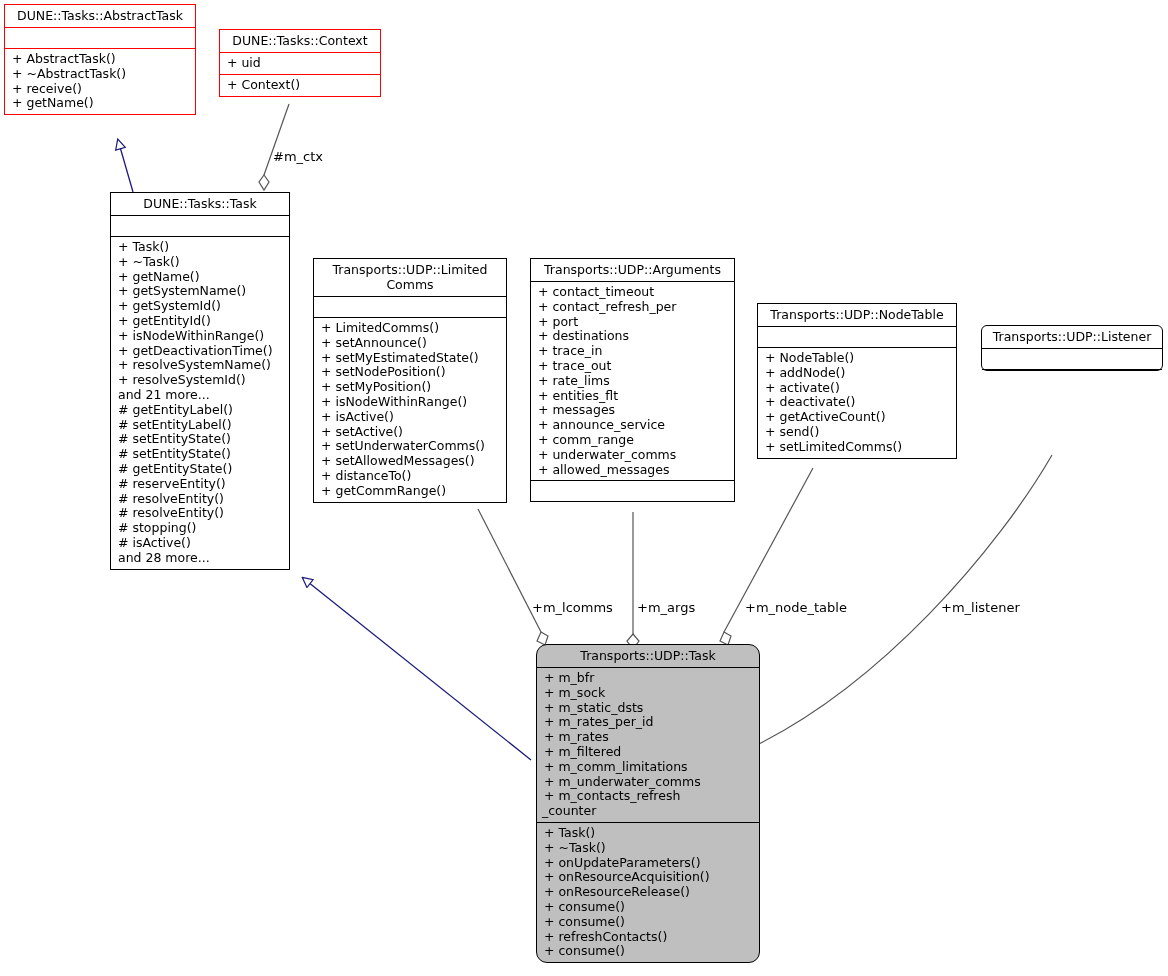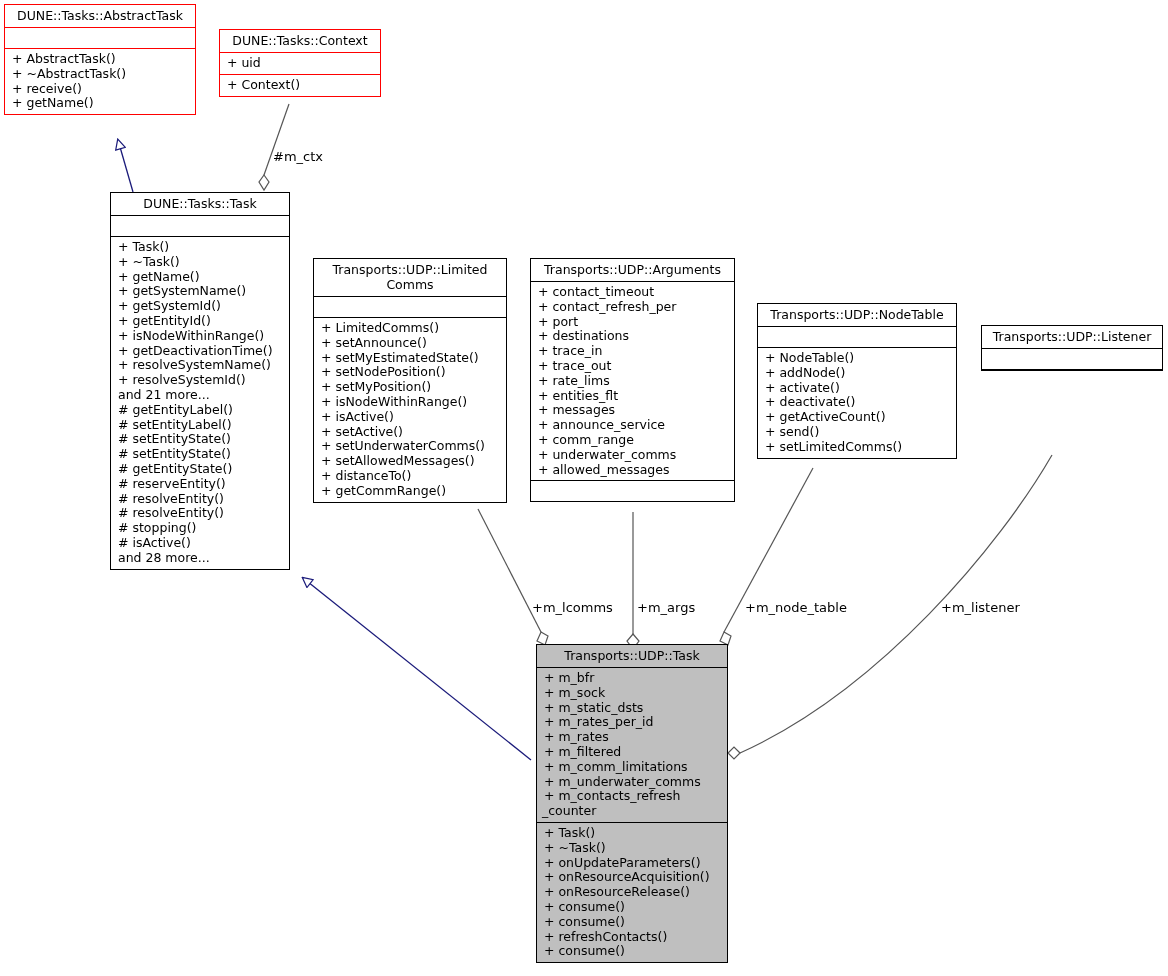--- a/index.html
+++ b/index.html
@@ -232,28 +232,28 @@
       <div class="uml-row">+ NodeTable()</div>
       <div class="uml-row">+ addNode()</div>
       <div class="uml-row">+ activate()</div>
       <div class="uml-row">+ deactivate()</div>
       <div class="uml-row">+ getActiveCount()</div>
       <div class="uml-row">+ send()</div>
       <div class="uml-row">+ setLimitedComms()</div>
     </div>
   </div>
 
-  <div class="uml-node" style="left:981px; top:325px; width:182px;">
+  <div class="uml-node" style="left:981px; top:325px; width:182px;border-radius:6px;">
     <div class="uml-title">Transports::UDP::Listener</div>
     <div class="uml-sep"></div>
     <div class="uml-compartment empty"></div>
     <div class="uml-sep"></div>
   </div>
 
-  <div class="uml-node gray" style="left:536px; top:644px; width:192px;">
+  <div class="uml-node gray" style="left:536px; top:644px; width:224px;border-radius:11px;">
     <div class="uml-title">Transports::UDP::Task</div>
     <div class="uml-sep"></div>
     <div class="uml-compartment">
       <div class="uml-row">+ m_bfr</div>
       <div class="uml-row">+ m_sock</div>
       <div class="uml-row">+ m_static_dsts</div>
       <div class="uml-row">+ m_rates_per_id</div>
       <div class="uml-row">+ m_rates</div>
       <div class="uml-row">+ m_filtered</div>
       <div class="uml-row">+ m_comm_limitations</div>

